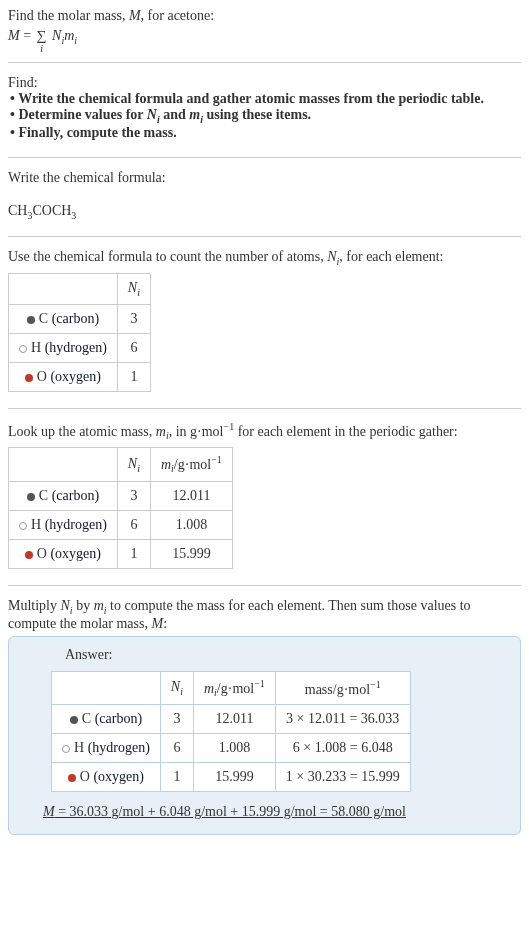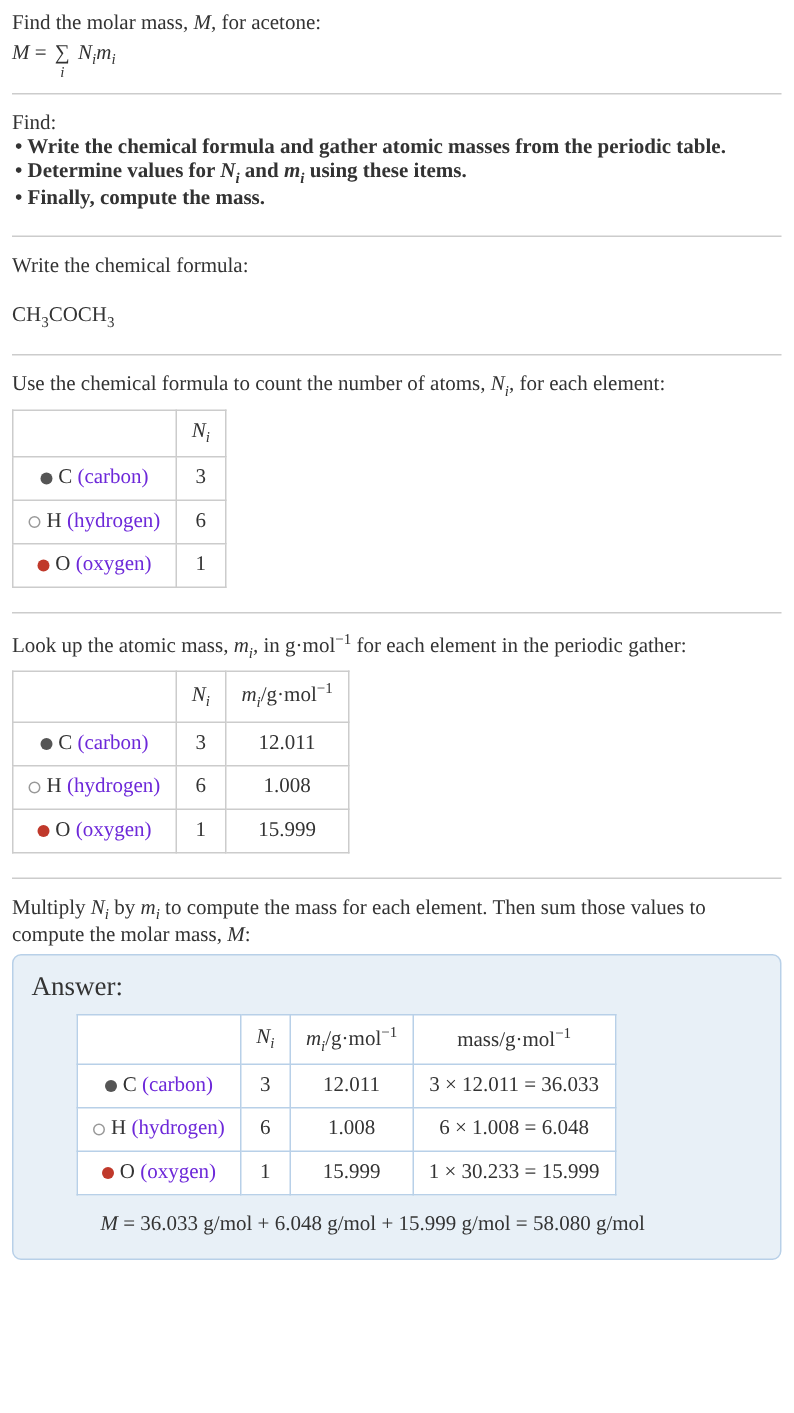--- a/index.html
+++ b/index.html
@@ -85,46 +85,48 @@
       background: #555;
     }
     .dot-h {
       background: #fff;
       border: 1px solid #999;
     }
     .dot-o {
       background: #c0392b;
     }
     .elem-label {
-      color: #6d28d9;
+      color: #0f172a;
     }
     .answer-box {
       background: #e8f0f7;
       border: 1px solid #b8d0e8;
       border-radius: 6px;
       padding: 10px 12px 14px 12px;
       margin-top: 4px;
     }
     .answer-box h3 {
       font-weight: normal;
-      font-size: 18px;
+      font-size: 14px;
       margin-bottom: 8px;
+      margin-left: 44px;
     }
     .answer-box table {
       margin-left: 30px;
       background: #fff;
     }
     .answer-box th, .answer-box td {
       border: 1px solid #b8d0e8;
       background: #fff;
     }
     .final-eq {
-      margin-left: 46px;
+      margin-left: 22px;
       margin-top: 12px;
       font-style: italic;
+      text-decoration: underline;
     }
     .roman {
       font-style: normal;
     }
     .ital {
       font-style: italic;
     }
   </style>
 </head>
 <body>

